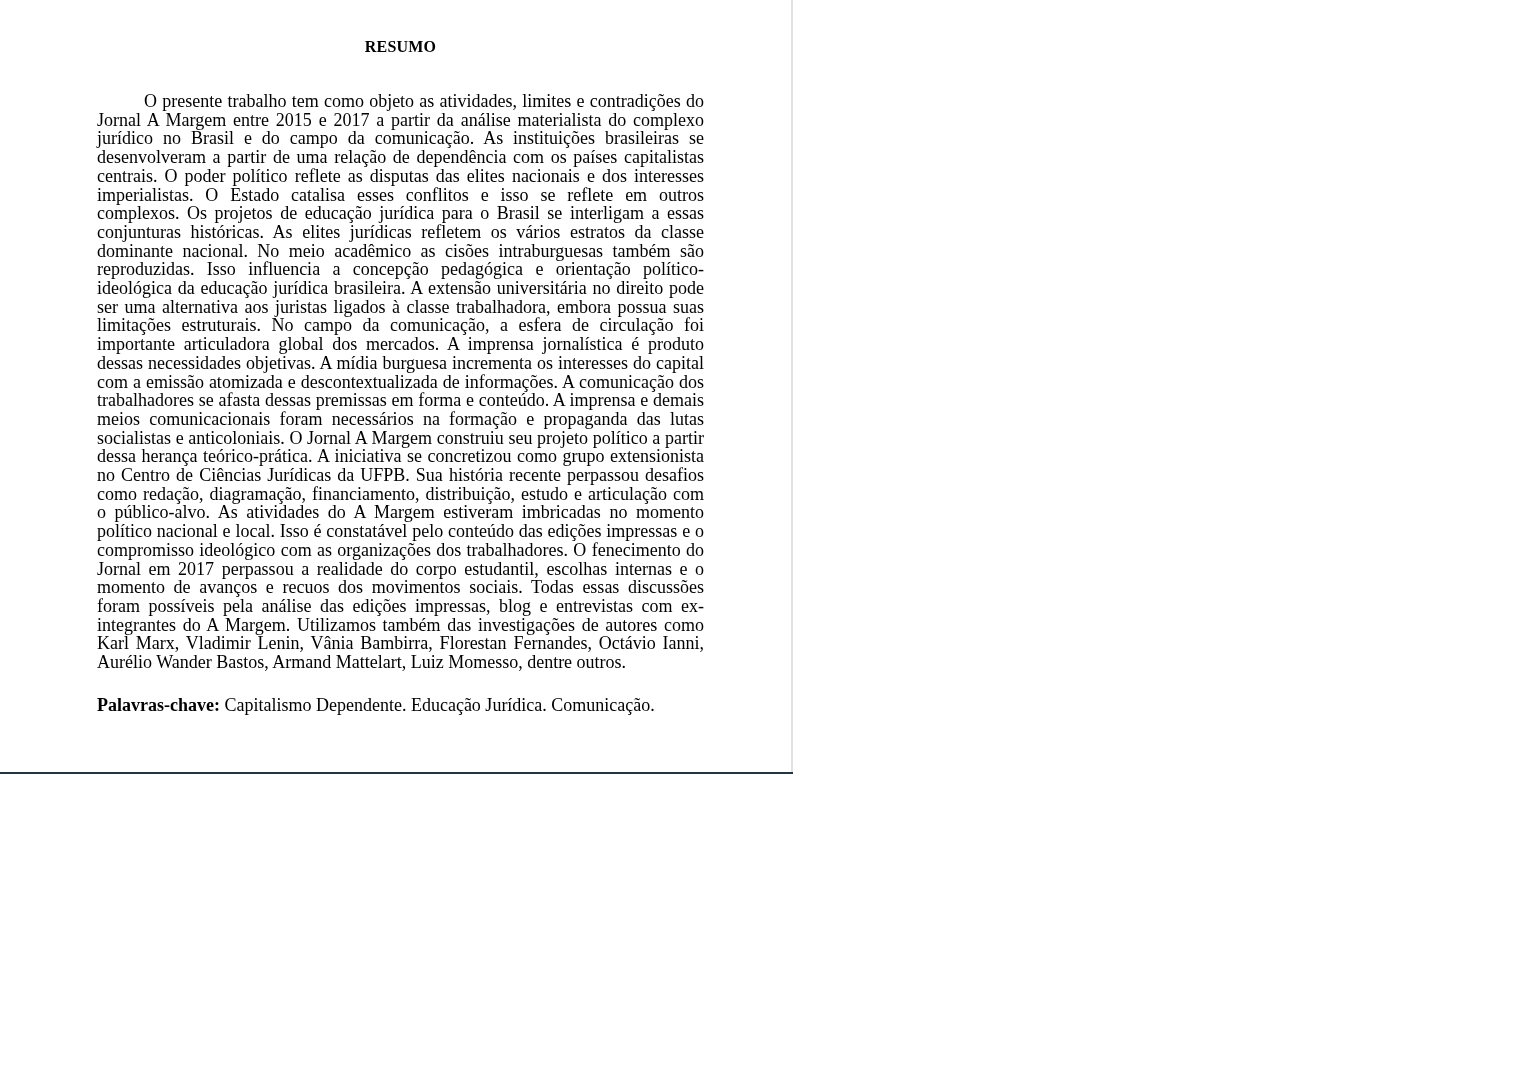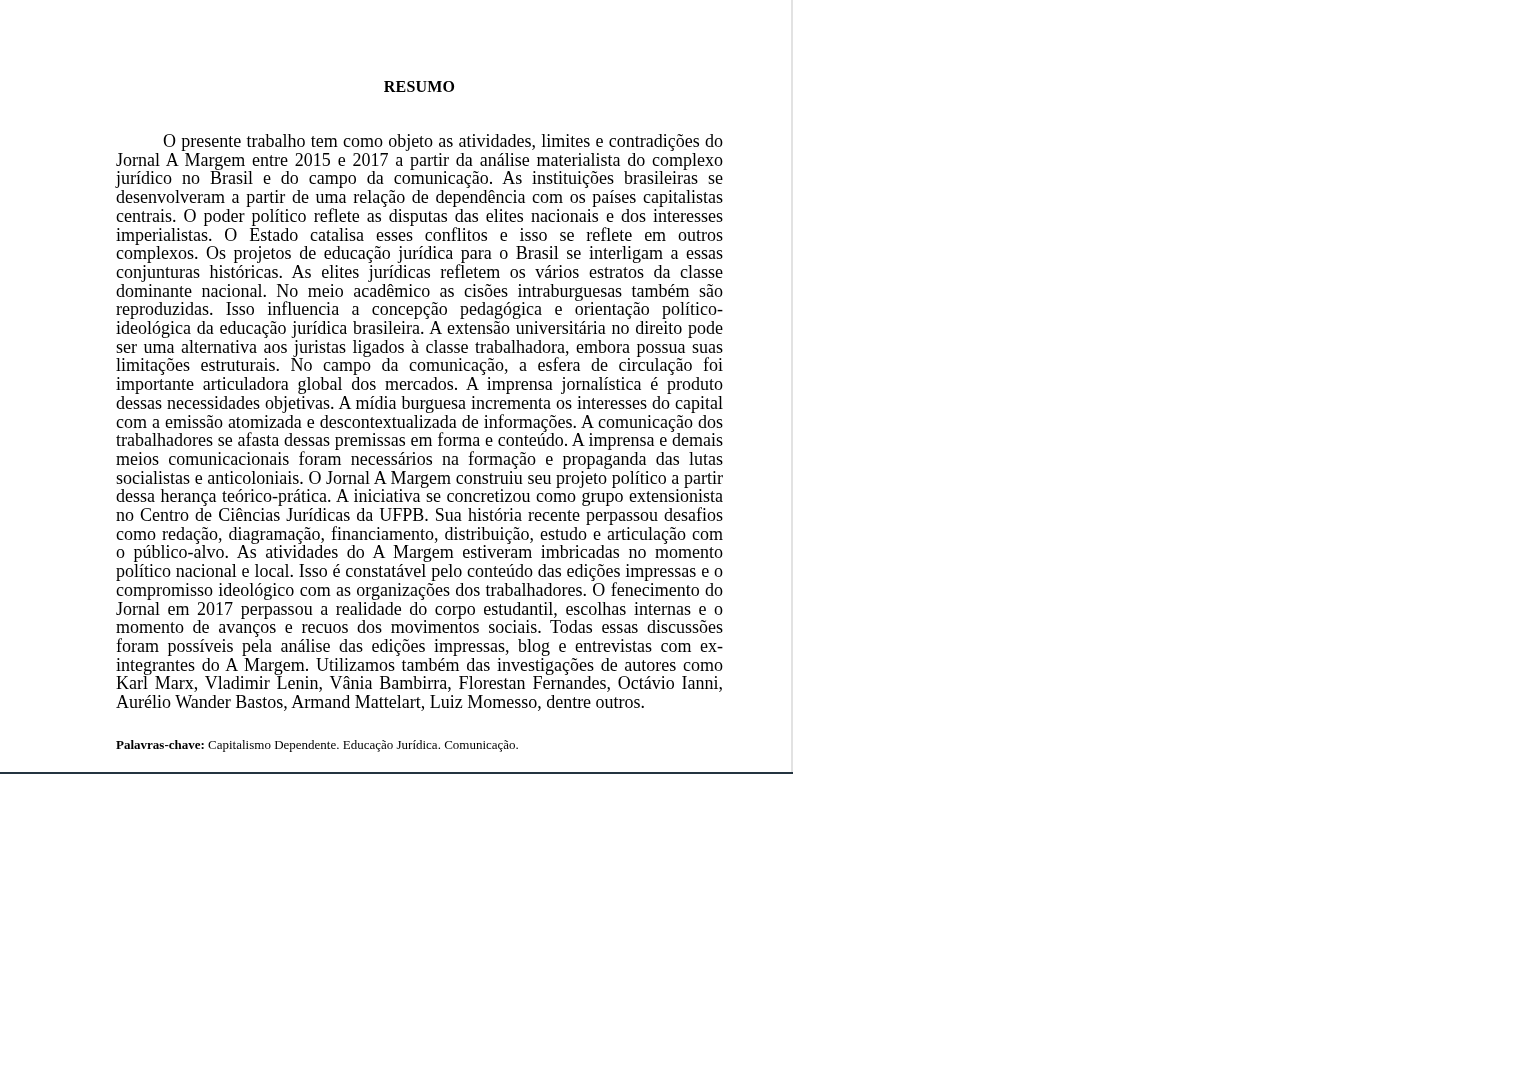--- a/index.html
+++ b/index.html
@@ -34,44 +34,43 @@
   .page-bottom-line {
     position: absolute;
     left: 0;
     top: 772px;
     width: 793px;
     height: 2px;
     background: #243440;
   }
   .content {
     position: absolute;
-    left: 116px;
+    left: 97px;
     top: 0;
     width: 607px;
     color: #000000;
-    margin-top: 40px;
   }
   .doc-title {
     margin-top: 38px;
     font-size: 16px;
     line-height: 18px;
     font-weight: bold;
     text-align: center;
     letter-spacing: 0.2px;
   }
   .abstract {
     margin-top: 36px;
     font-size: 18px;
     line-height: 18.7px;
     text-align: justify;
     text-indent: 47px;
   }
   .keywords {
     margin-top: 24px;
-    font-size: 13px;
+    font-size: 18px;
     line-height: 18.7px;
   }
   .keywords .label {
     font-weight: bold;
   }
 </style>
 </head>
 <body>
 
 <div class="screen">

